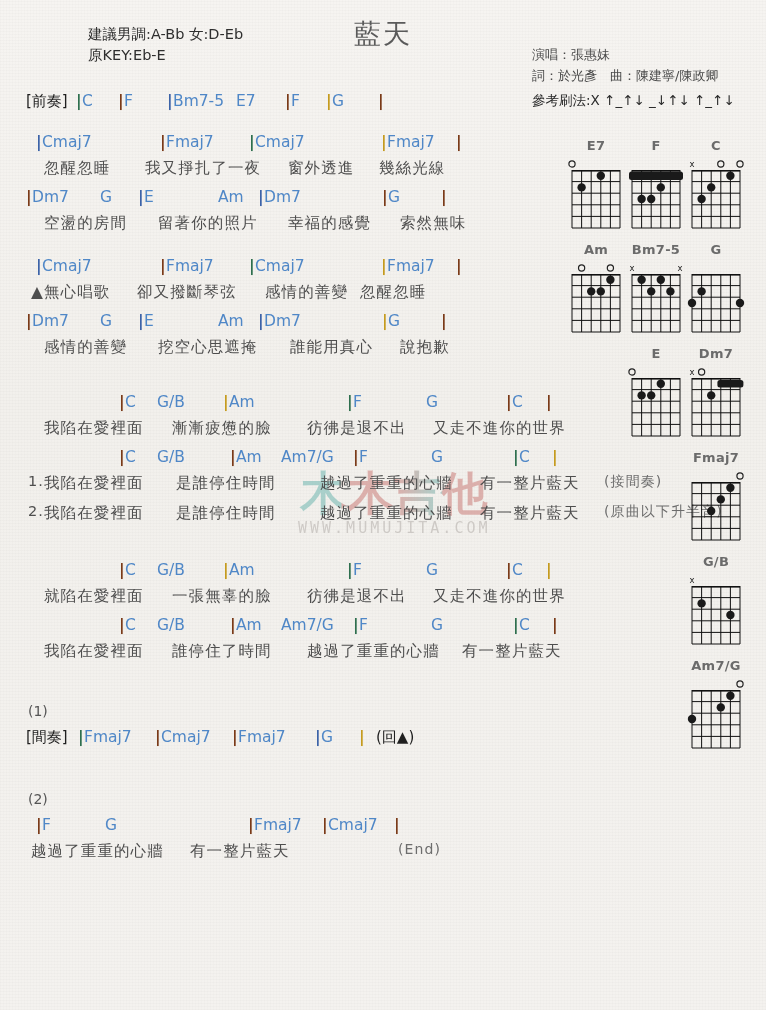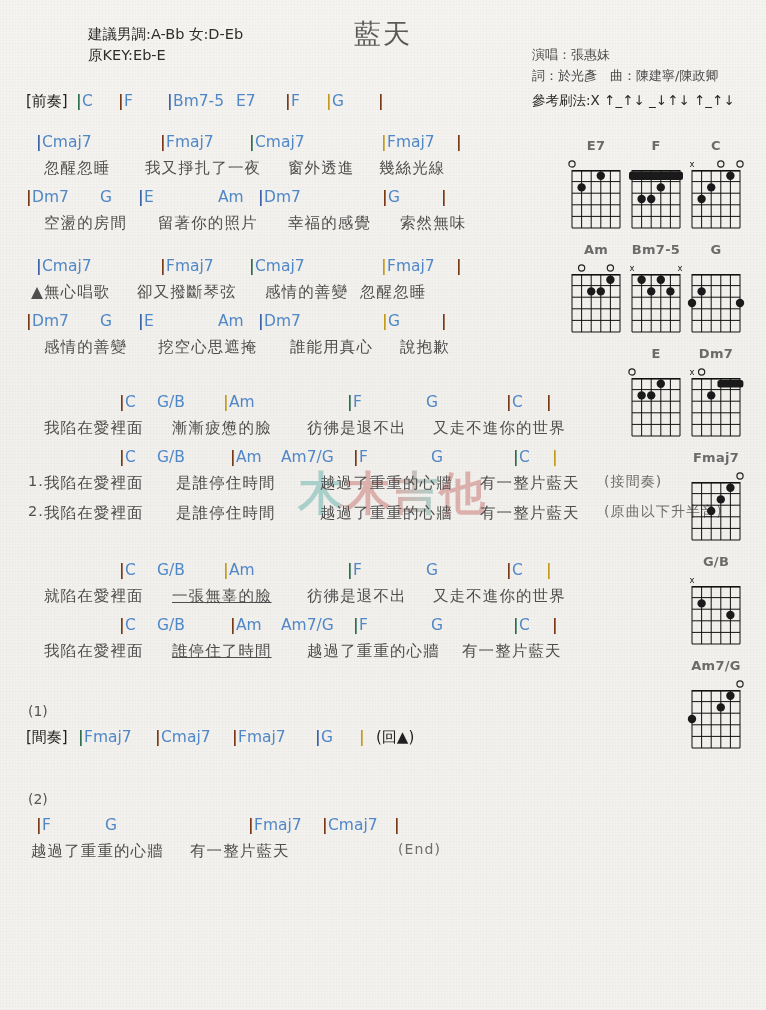--- a/index.html
+++ b/index.html
@@ -181,20 +181,21 @@
   }
   .chord svg { display: block; margin: 0 auto; }
 </style>
 </head>
 <body>
 
 <div id="paper-texture"></div>
 
 <div id="watermark">
   <div class="wm-cn">木木吉他</div>
+  <div class="wm-url">WWW.MUMUJITA.COM</div>
 </div>
 
 <div id="sheet">
 
   <div class="hdr-key">
     <div>建議男調:A-Bb 女:D-Eb</div>
     <div>原KEY:Eb-E</div>
   </div>
 
   <div class="hdr-title">藍天</div>
@@ -221,23 +222,23 @@
       <div class="line chordline"><span class="seg bar dark" style="left: 26px;">|</span><span class="seg" style="left: 32px;">Dm7</span><span class="seg" style="left: 100px;">G</span><span class="seg bar blue" style="left: 138px;">|</span><span class="seg" style="left: 144px;">E</span><span class="seg" style="left: 218px;">Am</span><span class="seg bar blue" style="left: 258px;">|</span><span class="seg" style="left: 264px;">Dm7</span><span class="seg bar gold" style="left: 382px;">|</span><span class="seg" style="left: 388px;">G</span><span class="seg bar dark" style="left: 441px;">|</span></div>
       <div class="line lyricline"><span class="seg" style="left: 44px;">感情的善變</span><span class="seg" style="left: 158px;">挖空心思遮掩</span><span class="seg" style="left: 290px;">誰能用真心</span><span class="seg" style="left: 400px;">說抱歉</span></div>
       <div style="height: 26px;"></div>
       <div class="line chordline"><span class="seg bar dark" style="left: 119px;">|</span><span class="seg" style="left: 125px;">C</span><span class="seg" style="left: 157px;">G/B</span><span class="seg bar gold" style="left: 223px;">|</span><span class="seg" style="left: 229px;">Am</span><span class="seg bar green" style="left: 347px;">|</span><span class="seg" style="left: 353px;">F</span><span class="seg" style="left: 426px;">G</span><span class="seg bar dark" style="left: 506px;">|</span><span class="seg" style="left: 512px;">C</span><span class="seg bar dark" style="left: 546px;">|</span></div>
       <div class="line lyricline"><span class="seg" style="left: 44px;">我陷在愛裡面</span><span class="seg" style="left: 172px;">漸漸疲憊的臉</span><span class="seg" style="left: 307px;">彷彿是退不出</span><span class="seg" style="left: 433px;">又走不進你的世界</span></div>
       <div class="line chordline"><span class="seg bar dark" style="left: 119px;">|</span><span class="seg" style="left: 125px;">C</span><span class="seg" style="left: 157px;">G/B</span><span class="seg bar dark" style="left: 230px;">|</span><span class="seg" style="left: 236px;">Am</span><span class="seg" style="left: 281px;">Am7/G</span><span class="seg bar dark" style="left: 353px;">|</span><span class="seg" style="left: 359px;">F</span><span class="seg" style="left: 431px;">G</span><span class="seg bar green" style="left: 513px;">|</span><span class="seg" style="left: 519px;">C</span><span class="seg bar gold" style="left: 552px;">|</span></div>
       <div class="line lyricline"><span class="seg numlbl" style="left: 28px;">1.</span><span class="seg" style="left: 44px;">我陷在愛裡面</span><span class="seg" style="left: 176px;">是誰停住時間</span><span class="seg" style="left: 320px;">越過了重重的心牆</span><span class="seg" style="left: 480px;">有一整片藍天</span><span class="seg note" style="left: 604px;">(接間奏)</span></div>
       <div class="line lyricline"><span class="seg numlbl" style="left: 28px;">2.</span><span class="seg" style="left: 44px;">我陷在愛裡面</span><span class="seg" style="left: 176px;">是誰停住時間</span><span class="seg" style="left: 320px;">越過了重重的心牆</span><span class="seg" style="left: 480px;">有一整片藍天</span><span class="seg note" style="left: 604px;">(原曲以下升半音)</span></div>
       <div style="height: 28px;"></div>
       <div class="line chordline"><span class="seg bar dark" style="left: 119px;">|</span><span class="seg" style="left: 125px;">C</span><span class="seg" style="left: 157px;">G/B</span><span class="seg bar gold" style="left: 223px;">|</span><span class="seg" style="left: 229px;">Am</span><span class="seg bar green" style="left: 347px;">|</span><span class="seg" style="left: 353px;">F</span><span class="seg" style="left: 426px;">G</span><span class="seg bar dark" style="left: 506px;">|</span><span class="seg" style="left: 512px;">C</span><span class="seg bar gold" style="left: 546px;">|</span></div>
-      <div class="line lyricline"><span class="seg" style="left: 44px;">就陷在愛裡面</span><span class="seg" style="left: 172px; text-decoration: underline;">一張無辜的臉</span><span class="seg" style="left: 307px;">彷彿是退不出</span><span class="seg" style="left: 433px;">又走不進你的世界</span></div>
+      <div class="line lyricline"><span class="seg" style="left: 44px;">就陷在愛裡面</span><span class="seg" style="left: 172px;">一張無辜的臉</span><span class="seg" style="left: 307px;">彷彿是退不出</span><span class="seg" style="left: 433px;">又走不進你的世界</span></div>
       <div class="line chordline"><span class="seg bar dark" style="left: 119px;">|</span><span class="seg" style="left: 125px;">C</span><span class="seg" style="left: 157px;">G/B</span><span class="seg bar dark" style="left: 230px;">|</span><span class="seg" style="left: 236px;">Am</span><span class="seg" style="left: 281px;">Am7/G</span><span class="seg bar green" style="left: 353px;">|</span><span class="seg" style="left: 359px;">F</span><span class="seg" style="left: 431px;">G</span><span class="seg bar green" style="left: 513px;">|</span><span class="seg" style="left: 519px;">C</span><span class="seg bar dark" style="left: 552px;">|</span></div>
-      <div class="line lyricline"><span class="seg" style="left: 44px;">我陷在愛裡面</span><span class="seg" style="left: 172px; text-decoration: underline;">誰停住了時間</span><span class="seg" style="left: 307px;">越過了重重的心牆</span><span class="seg" style="left: 462px;">有一整片藍天</span></div>
+      <div class="line lyricline"><span class="seg" style="left: 44px;">我陷在愛裡面</span><span class="seg" style="left: 172px;">誰停住了時間</span><span class="seg" style="left: 307px;">越過了重重的心牆</span><span class="seg" style="left: 462px;">有一整片藍天</span></div>
       <div style="height: 32px;"></div>
       <div class="line chordline"><span class="seg smalltag" style="left: 28px;">(1)</span></div>
       <div class="line chordline"><span class="seg sectag" style="left: 26px;">[間奏]</span><span class="seg bar green" style="left: 78px;">|</span><span class="seg" style="left: 84px;">Fmaj7</span><span class="seg bar dark" style="left: 155px;">|</span><span class="seg" style="left: 161px;">Cmaj7</span><span class="seg bar dark" style="left: 232px;">|</span><span class="seg" style="left: 238px;">Fmaj7</span><span class="seg bar blue" style="left: 315px;">|</span><span class="seg" style="left: 321px;">G</span><span class="seg bar gold" style="left: 359px;">|</span><span class="seg sectag" style="left: 376px;">(回▲)</span></div>
       <div style="height: 38px;"></div>
       <div class="line chordline"><span class="seg smalltag" style="left: 28px;">(2)</span></div>
       <div class="line chordline"><span class="seg bar dark" style="left: 36px;">|</span><span class="seg" style="left: 42px;">F</span><span class="seg" style="left: 105px;">G</span><span class="seg bar dark" style="left: 248px;">|</span><span class="seg" style="left: 254px;">Fmaj7</span><span class="seg bar dark" style="left: 322px;">|</span><span class="seg" style="left: 328px;">Cmaj7</span><span class="seg bar dark" style="left: 394px;">|</span></div>
       <div class="line lyricline"><span class="seg" style="left: 31px;">越過了重重的心牆</span><span class="seg" style="left: 190px;">有一整片藍天</span><span class="seg note" style="left: 398px;">(End)</span></div>
     </div>
 
   <div id="chords">

